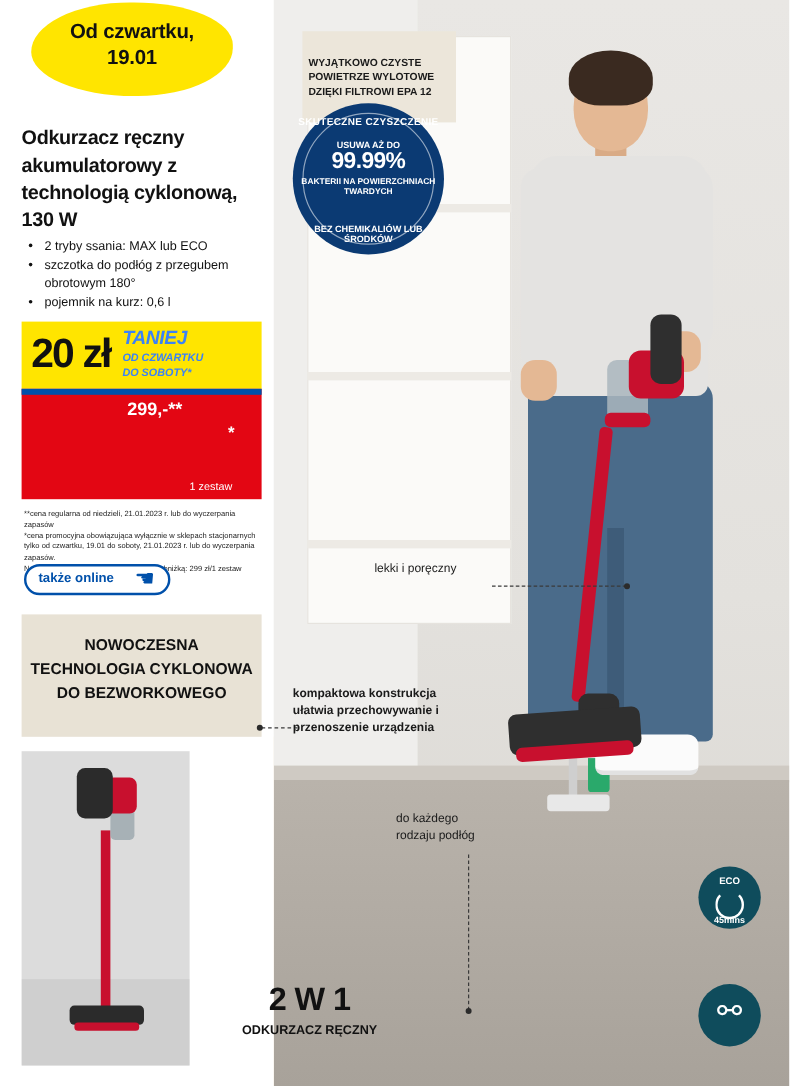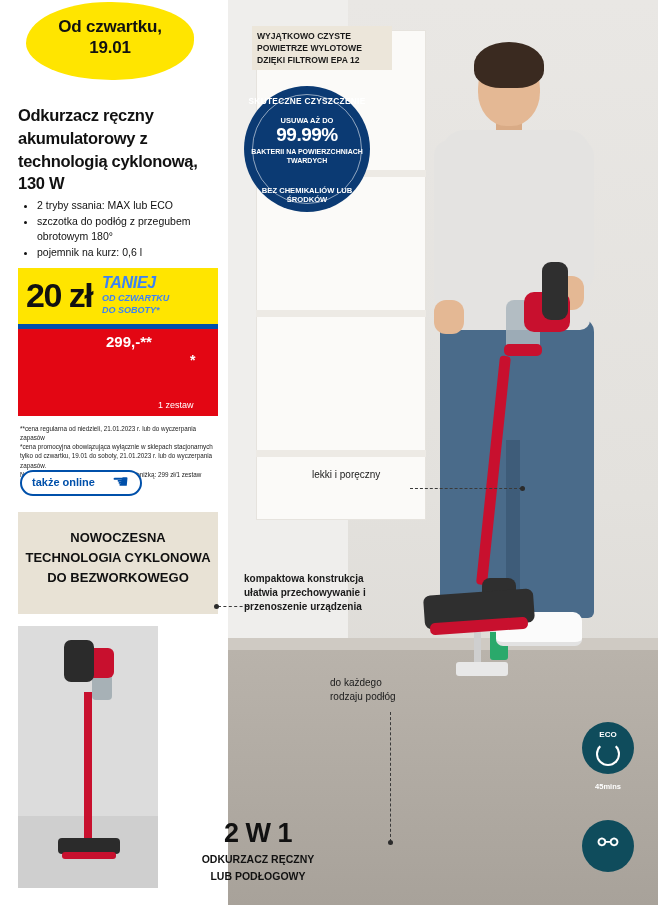--- a/index.html
+++ b/index.html
@@ -356,22 +356,22 @@
   
   .callout {
     position: absolute;
     font-size: 10px;
     line-height: 1.4;
     color: #1a1a1a;
     z-index: 11;
   }
   .callout.b { font-weight: bold; }
   .co-top {
-    left: 252px; top: 26px; width: 140px;
-    background: #ece6da; padding: 4px 5px;
+    left: 252px; top: 26px; width: 128px;
+    background: #ece6da; padding: 20px 5px;
     font-weight: bold; font-size: 8.6px;
   }
   .co-lekki { left: 312px; top: 468px; }
   .co-komp  { left: 244px; top: 572px; width: 140px; }
   .co-podlog{ left: 330px; top: 676px; width: 70px; }
 
   .dashed-h {
     position: absolute;
     height: 0; border-top: 1px dashed #3a3a3a;
     z-index: 10;
@@ -399,21 +399,20 @@
   .plug-circle{ left: 582px; top: 820px; }
   .eco-txt {
     position:absolute; left:582px; top:730px; width:52px;
     text-align:center; color:#fff; font-size:8px; font-weight:bold;
     z-index:13;
   }
   .eco-time {
     position:absolute; left:582px; top:762px; width:52px;
     text-align:center; color:#fff; font-size:7.5px; font-weight:bold;
     z-index:13;
-    margin-top:20px;
   }
   .eco-arrow {
     position:absolute; left:596px; top:742px; width:24px; height:24px;
     border:2px solid #fff; border-radius:50%; border-top-color:transparent;
     z-index:13;
   }
   .plug-glyph {
     position:absolute; left:582px; top:828px; width:52px;
     text-align:center; color:#fff; font-size:25px;
     z-index:13;
@@ -525,21 +524,20 @@
     <div class="ph-bin"></div>
     <div class="ph-cyc"></div>
     <div class="ph-handle"></div>
     <div class="ph-head"></div>
     <div class="ph-head2"></div>
   </div>
 
   <div class="two-in-one">
     <div class="big">2 W 1</div>
     <div class="sub">ODKURZACZ RĘCZNY</div>
-    <div class="sub">LUB PODŁOGOWY</div>
   </div>
 
   <div class="callout co-top">WYJĄTKOWO CZYSTE POWIETRZE WYLOTOWE DZIĘKI FILTROWI EPA 12</div>
 
   <div class="badge"></div>
   <div class="badge-ring"></div>
   <div class="badge-top">SKUTECZNE CZYSZCZENIE</div>
   <div class="badge-main">
     <div class="b1">USUWA AŻ DO</div>
     <div class="b2">99.99%</div>

